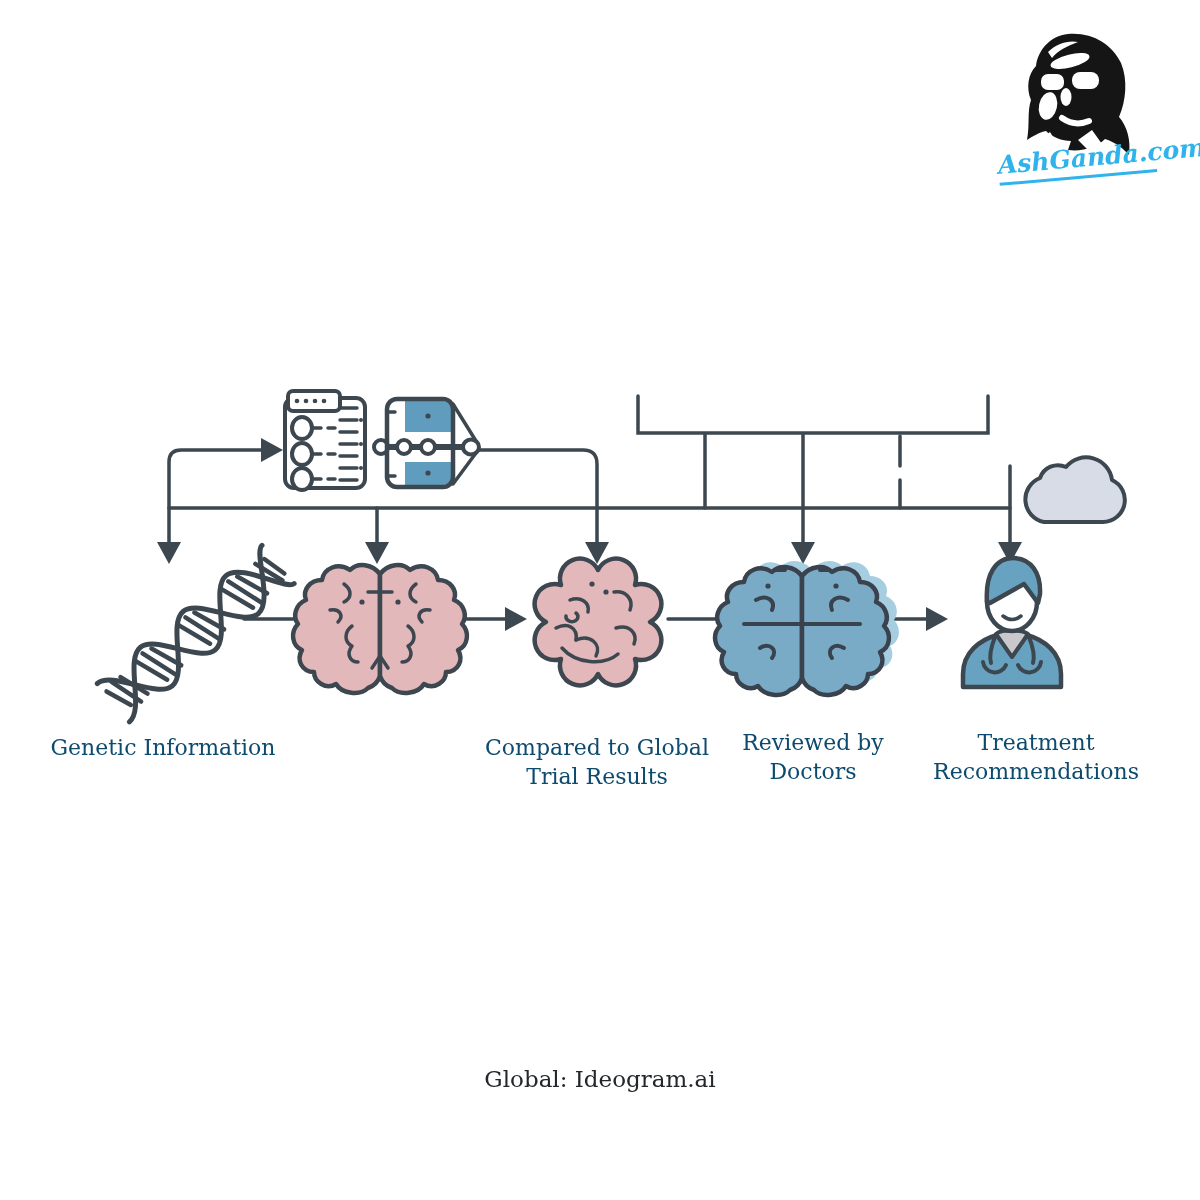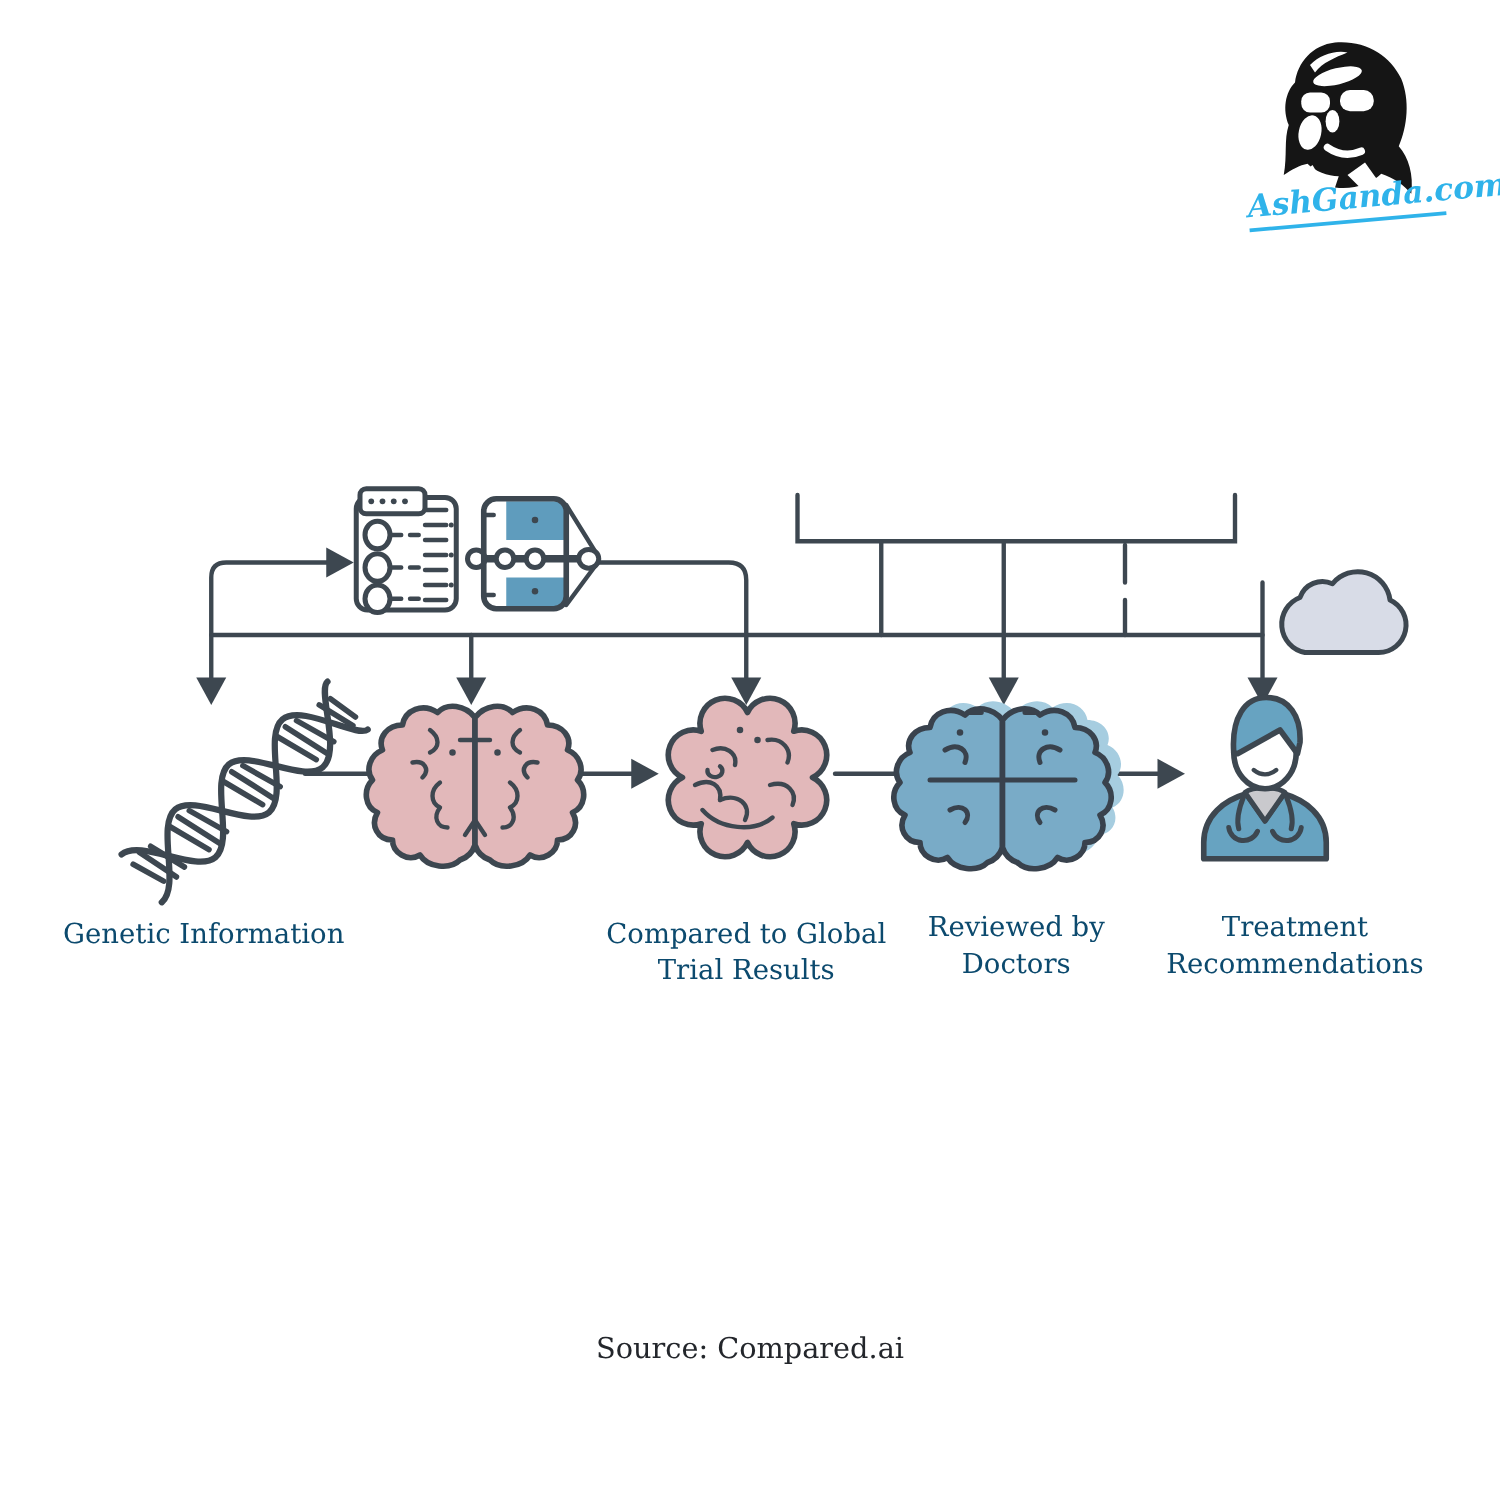--- a/index.html
+++ b/index.html
@@ -240,17 +240,17 @@
     <path fill="#ffffff" d="M1040,140 l10,-8 6,10 -10,8 Z"></path>
   </g>
 </svg>
 
 
 <div class="step-label" style="left:43px;top:733px;width:240px;">Genetic Information</div>
 <div class="step-label" style="left:482px;top:733px;width:230px;">Compared to Global Trial Results</div>
 <div class="step-label" style="left:738px;top:728px;width:150px;">Reviewed by Doctors</div>
 <div class="step-label" style="left:913px;top:728px;width:220px;margin-left:13px;">Treatment Recommendations</div>
 
-<div class="source-line">Source: Compared.ai</div>
+<div class="source-line">Global: Ideogram.ai</div>
 
 <div class="brand-text">AshGanda.com</div>
 
 </div>
 
 </body></html>

